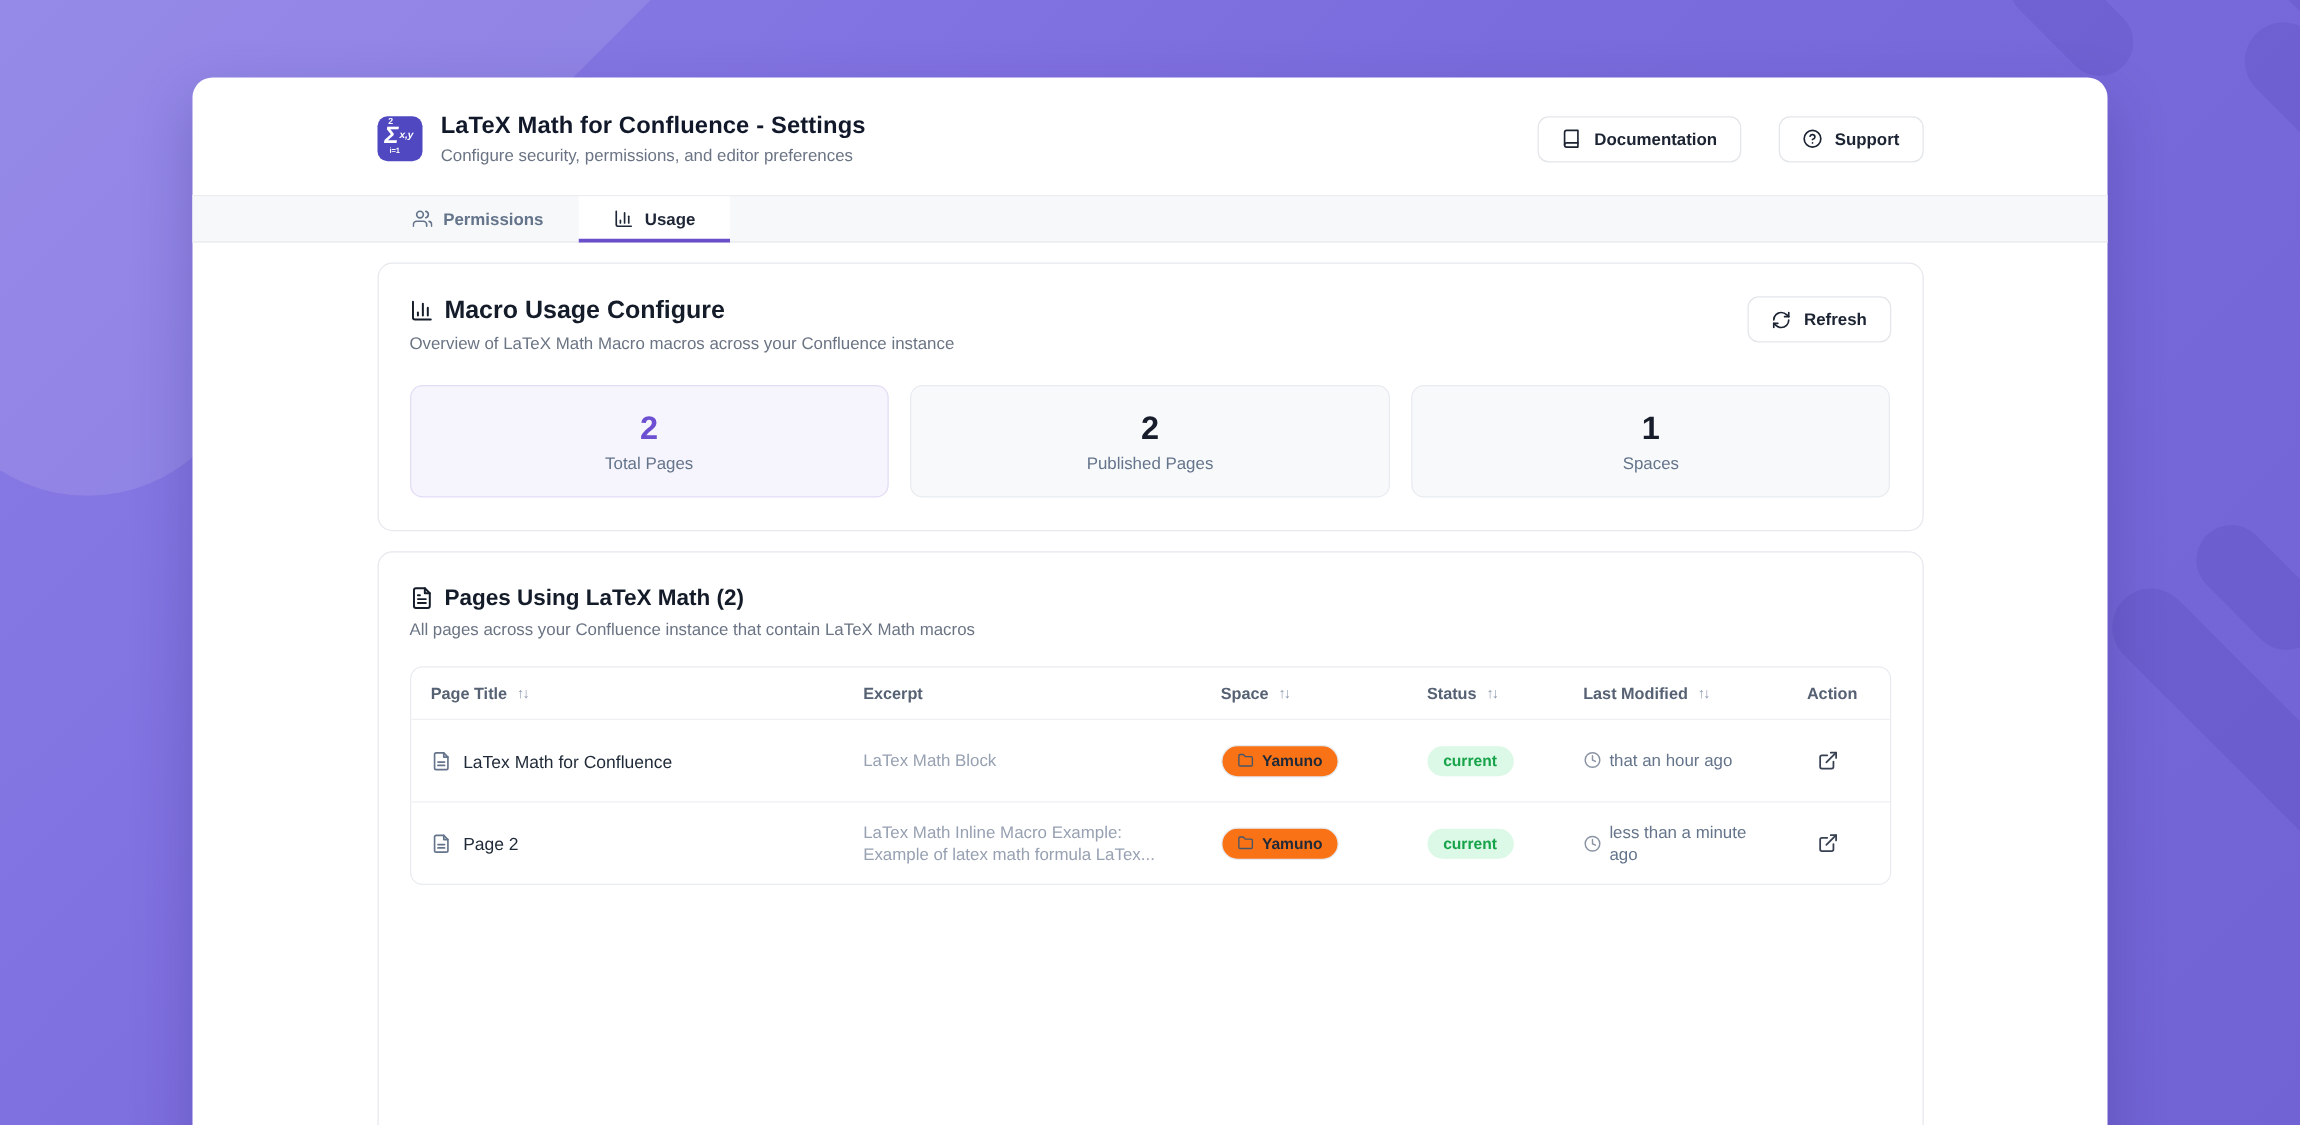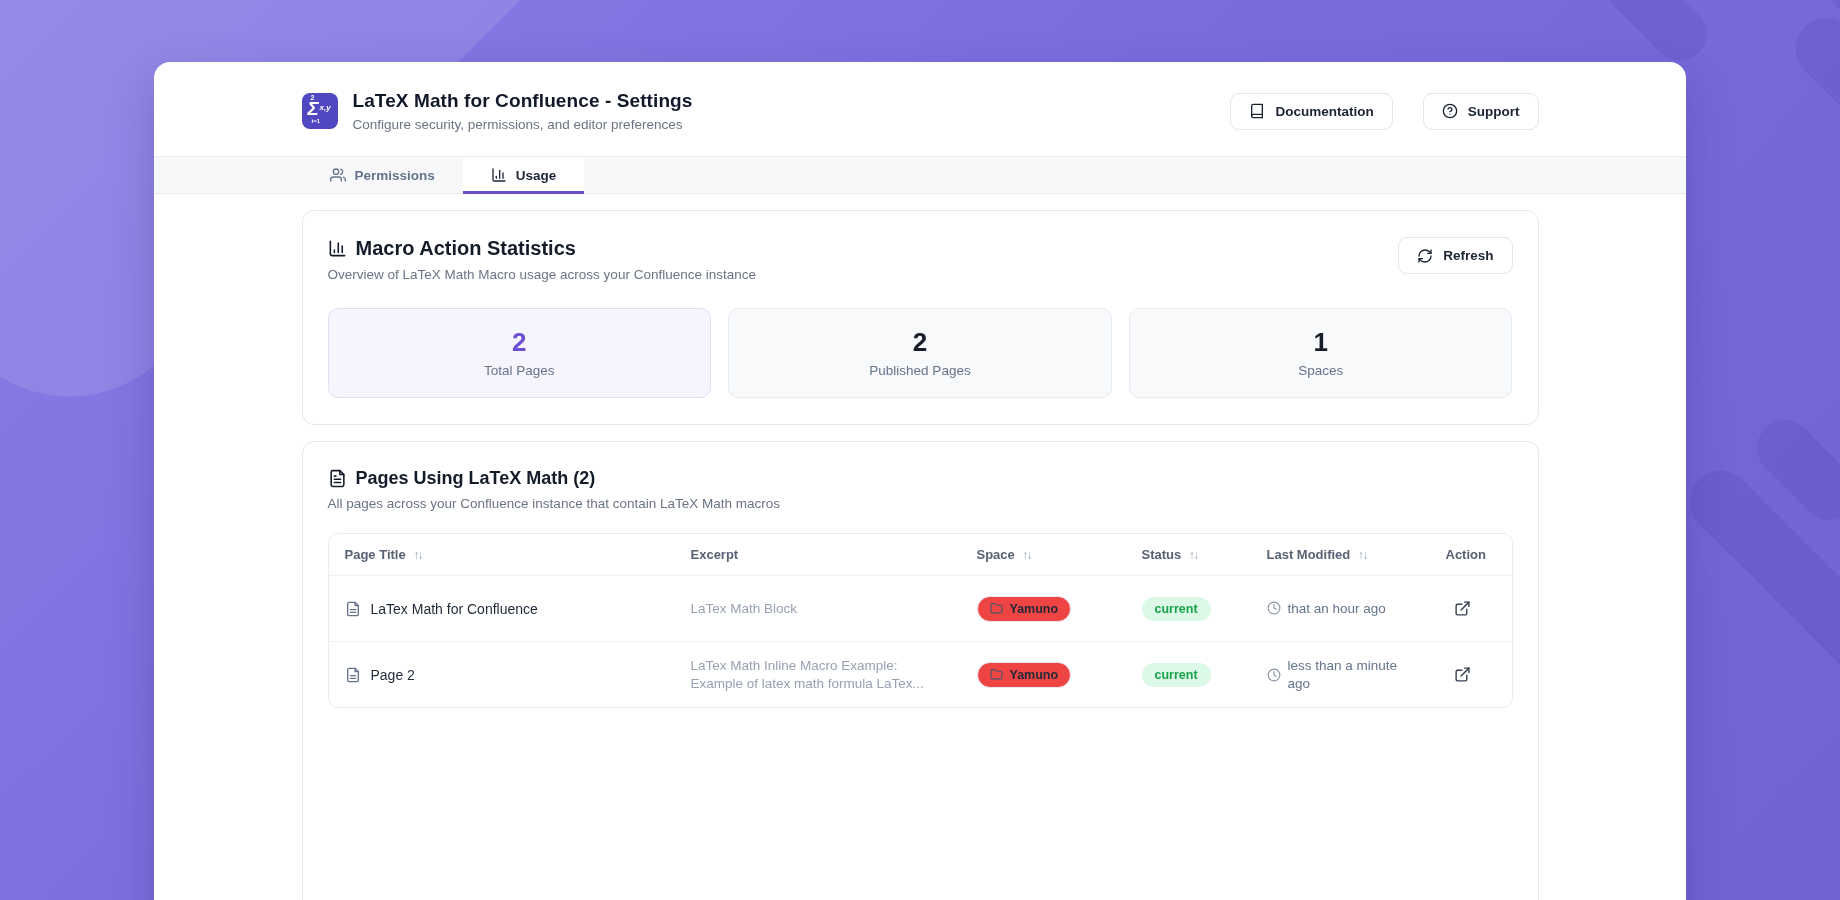--- a/index.html
+++ b/index.html
@@ -95,21 +95,21 @@
   .thead { height:41px; }
   .th { display:flex; align-items:center; gap:8px; padding:0 16px; font-size:13px; font-weight:700; color:#566274; }
   .sort { font-size:11.5px; color:#909cb0; letter-spacing:-1.5px; font-weight:400; }
   .trow { min-height:66px; border-top:1px solid #eef0f4; }
   .td { padding:10px 16px; font-size:13.5px; color:#64748b; }
   .td.title-cell { display:flex; align-items:center; gap:10px; font-size:14px; font-weight:500; color:#1f2937; }
   .td.title-cell svg { width:16px; height:16px; stroke:#64748b; flex:0 0 auto; }
   .td.excerpt { color:#97a1b2; line-height:1.3; }
   .chip {
     display:inline-flex; align-items:center; gap:7px; border:1px solid #e5e9ef; border-radius:999px;
-    padding:5px 12px; font-size:12.5px; font-weight:700; color:#1f2937; background:#ef4444;
+    padding:5px 12px; font-size:12.5px; font-weight:700; color:#1f2937; background:#f97316;
   }
   .chip svg { width:13px; height:13px; stroke:#475569; }
   .pill {
     display:inline-block; background:#dcf8e6; color:#17a34a; font-size:12.5px; font-weight:700;
     border-radius:999px; padding:5px 13px;
   }
   .mod-cell { display:flex; align-items:center; gap:7px; line-height:1.3; }
   .mod-cell svg { width:14px; height:14px; stroke:#8a94a4; flex:0 0 auto; }
   .action-btn { background:none; border:none; cursor:pointer; padding:4px; display:inline-flex; margin-left:4px; }
   .action-btn svg { width:17px; height:17px; stroke:#374151; }
@@ -188,23 +188,23 @@
     <div class="section">
       <div class="sec-head">
         <div>
           <div class="sec-title lg">
             <svg viewBox="0 0 24 24" fill="none" stroke-width="2" stroke-linecap="round" stroke-linejoin="round">
                 <path d="M3 3v16a2 2 0 0 0 2 2h16"></path>
                 <path d="M18 17V9"></path>
                 <path d="M13 17V5"></path>
                 <path d="M8 17v-3"></path>
               </svg>
-            <span>Macro Action Statistics</span>
-          </div>
-          <div class="sec-sub">Overview of LaTeX Math Macro usage across your Confluence instance</div>
+            <span>Macro Usage Configure</span>
+          </div>
+          <div class="sec-sub">Overview of LaTeX Math Macro macros across your Confluence instance</div>
         </div>
         <button class="btn">
           <svg viewBox="0 0 24 24" fill="none" stroke-width="2" stroke-linecap="round" stroke-linejoin="round">
               <path d="M3 12a9 9 0 0 1 9-9 9.75 9.75 0 0 1 6.74 2.74L21 8"></path>
               <path d="M21 3v5h-5"></path>
               <path d="M21 12a9 9 0 0 1-9 9 9.75 9.75 0 0 1-6.74-2.74L3 16"></path>
               <path d="M3 21v-5h5"></path>
             </svg>
           <span>Refresh</span>
         </button>

